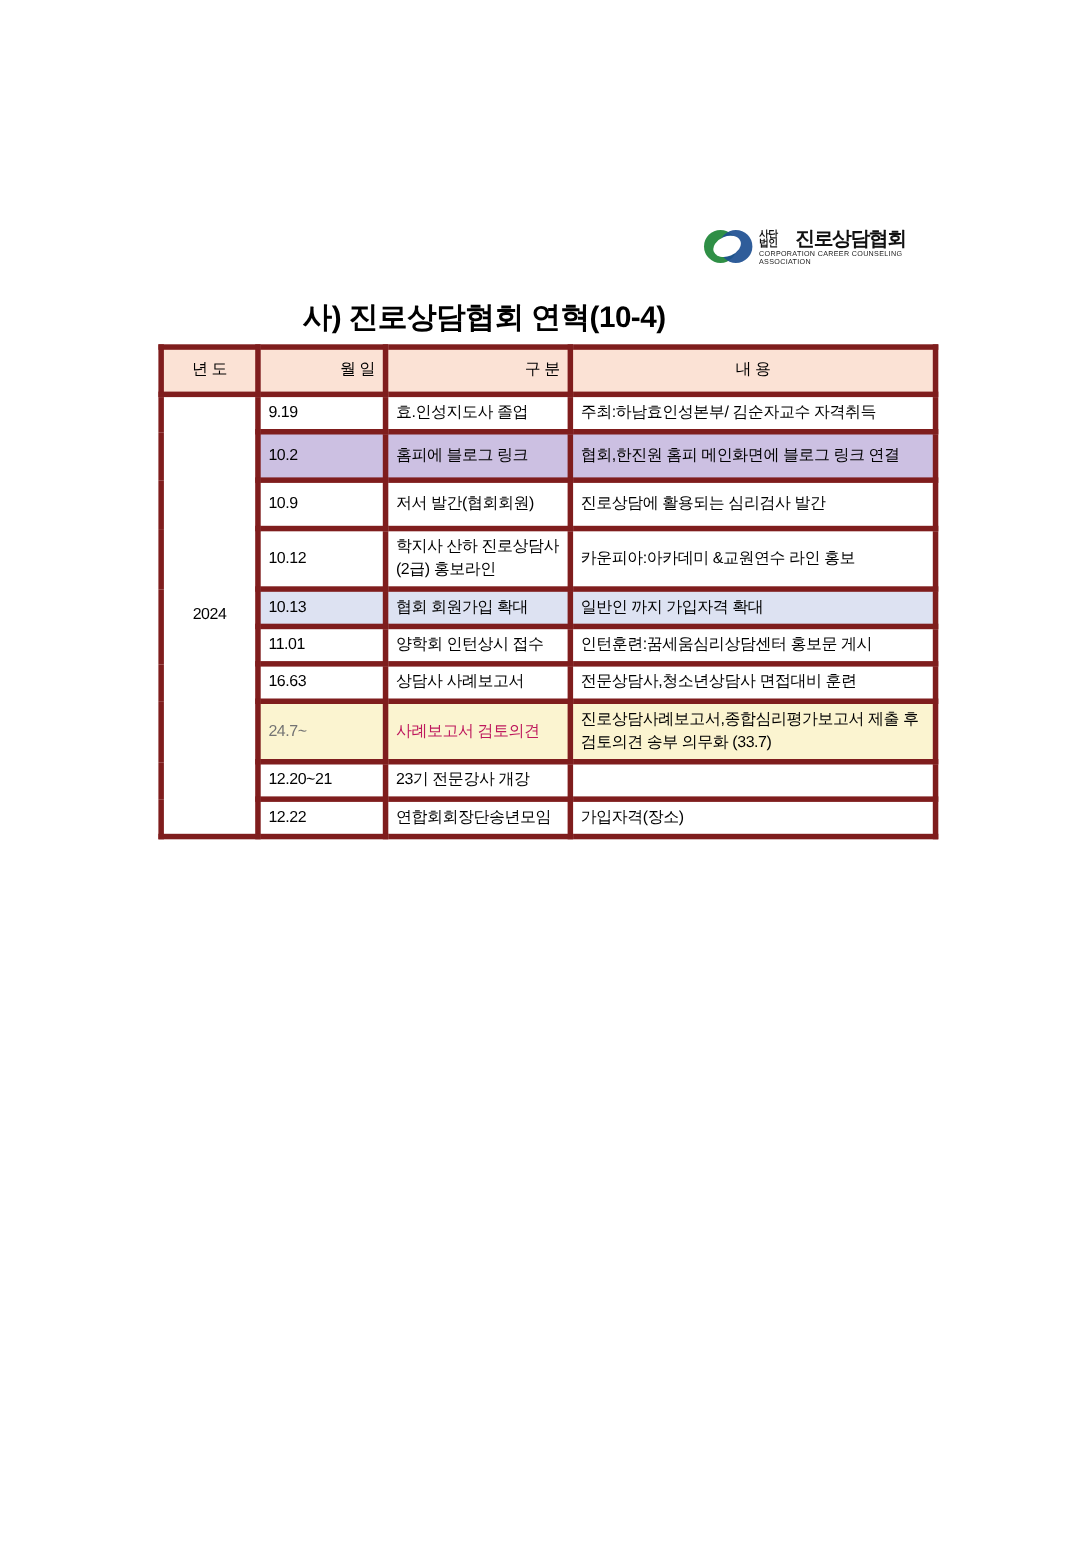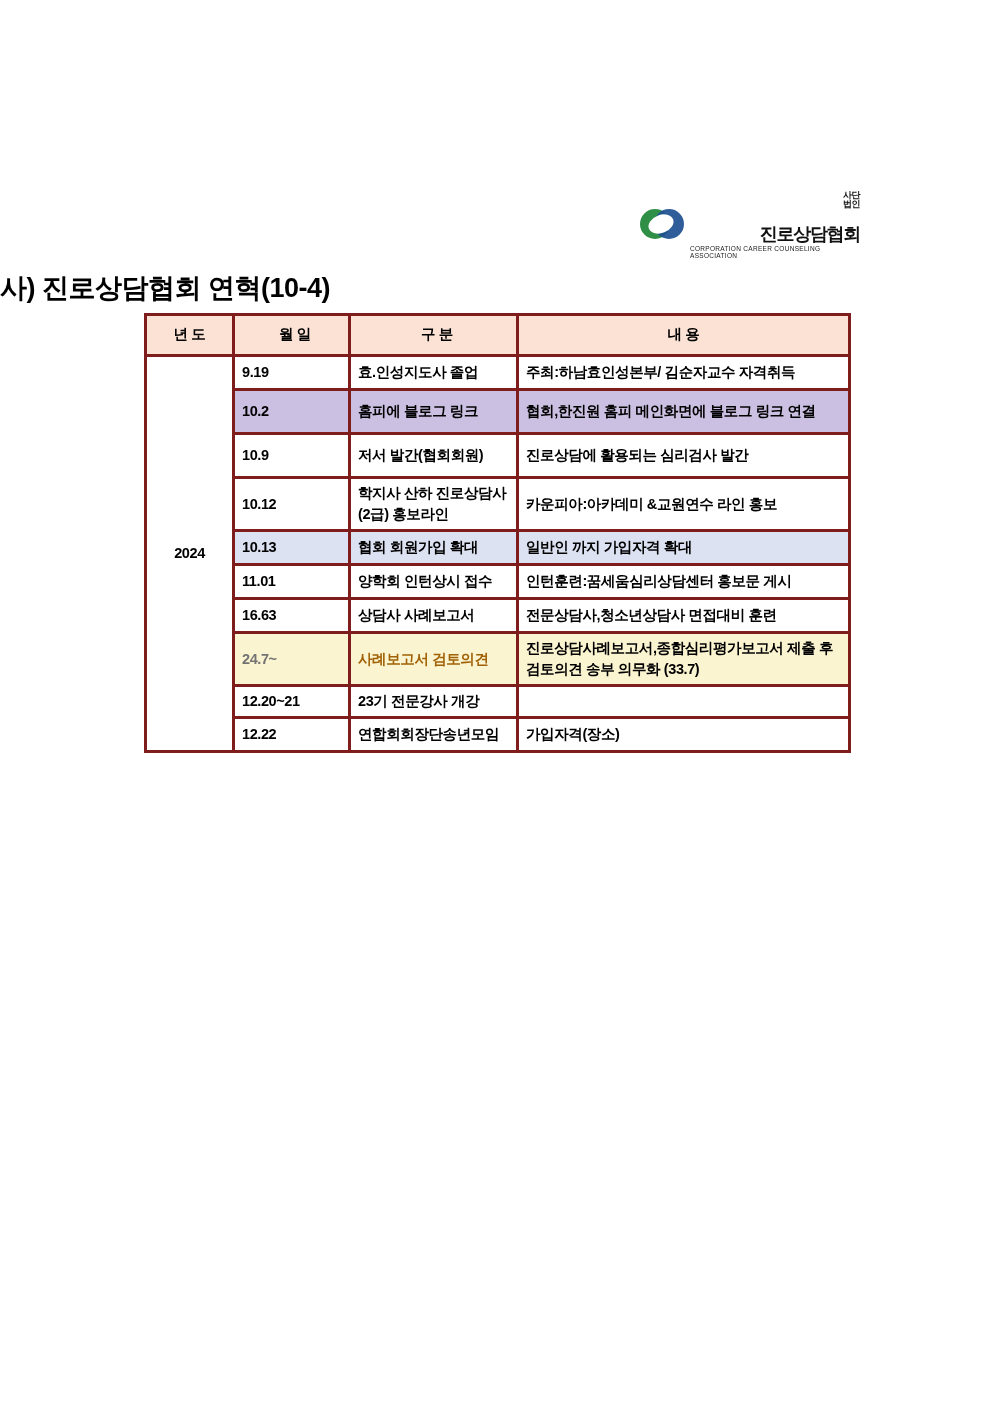--- a/index.html
+++ b/index.html
@@ -67,21 +67,20 @@
     transform: rotate(-22deg);
   }
   .logo-text {
     margin-left: 4px;
     line-height: 1;
   }
   .logo-text .lt-top {
     display: flex;
     align-items: flex-end;
     gap: 16px;
-    flex-direction: column;
   }
   .logo-text .lt-small {
     font-size: 9px;
     font-weight: bold;
     line-height: 9px;
     letter-spacing: -0.5px;
     color: #111;
     display: block;
   }
   .logo-text .lt-main {
@@ -98,57 +97,58 @@
     margin-top: 3px;
     font-family: "Liberation Sans", sans-serif;
   }
 
   
   .doc-title {
     position: absolute;
     top: 270px;
     left: 0;
     width: 880px;
+    text-align: center;
     font-size: 27px;
     font-weight: bold;
     letter-spacing: -0.5px;
     font-family: "Liberation Sans", sans-serif;
   }
 
   
   .table-wrap {
     position: absolute;
     top: 313px;
     left: 144px;
     width: 704px;
   }
   table.history {
     border-collapse: collapse;
     width: 704px;
     table-layout: fixed;
   }
   table.history td, table.history th {
-    border: 3px solid #7f1d1d;
+    border: 5px solid #7f1d1d;
     padding: 4px 7px;
     font-size: 14.5px;
     font-family: "Liberation Sans", sans-serif;
-    font-weight: bold;
+    font-weight: normal;
     vertical-align: middle;
     letter-spacing: -0.4px;
     line-height: 1.45;
   }
   thead th {
     background: #fbe2d5;
     text-align: center;
     height: 30px;
     font-size: 15px;
     letter-spacing: 3px;
   }
   thead th.th-left {
-    text-align: center;
+    text-align: right;
     padding-left: 14px;
   }
   col.c-year  { width: 88px; }
   col.c-date  { width: 116px; }
   col.c-type  { width: 168px; }
   col.c-desc  { width: 332px; }
 
   td.year-cell {
     text-align: center;
     vertical-align: middle;
@@ -158,21 +158,21 @@
     letter-spacing: 0;
   }
   td.date-cell { padding-left: 10px; }
   td.type-cell { padding-left: 10px; }
   td.desc-cell { padding-left: 10px; }
 
   tr.row-purple td { background: #ccc0e2; }
   tr.row-blue   td { background: #dde2f2; }
   tr.row-yellow td { background: #fbf4d0; }
   tr.row-yellow td.date-cell { color: #737373; }
-  tr.row-yellow td.type-cell { color: #a16207; }
+  tr.row-yellow td.type-cell { color: #be185d; }
 
   .h-tall { height: 44px; }
   .h-norm { height: 34px; }
   .h-short { height: 28px; }
 </style>
 </head>
 <body>
 
 <div class="page">
 

